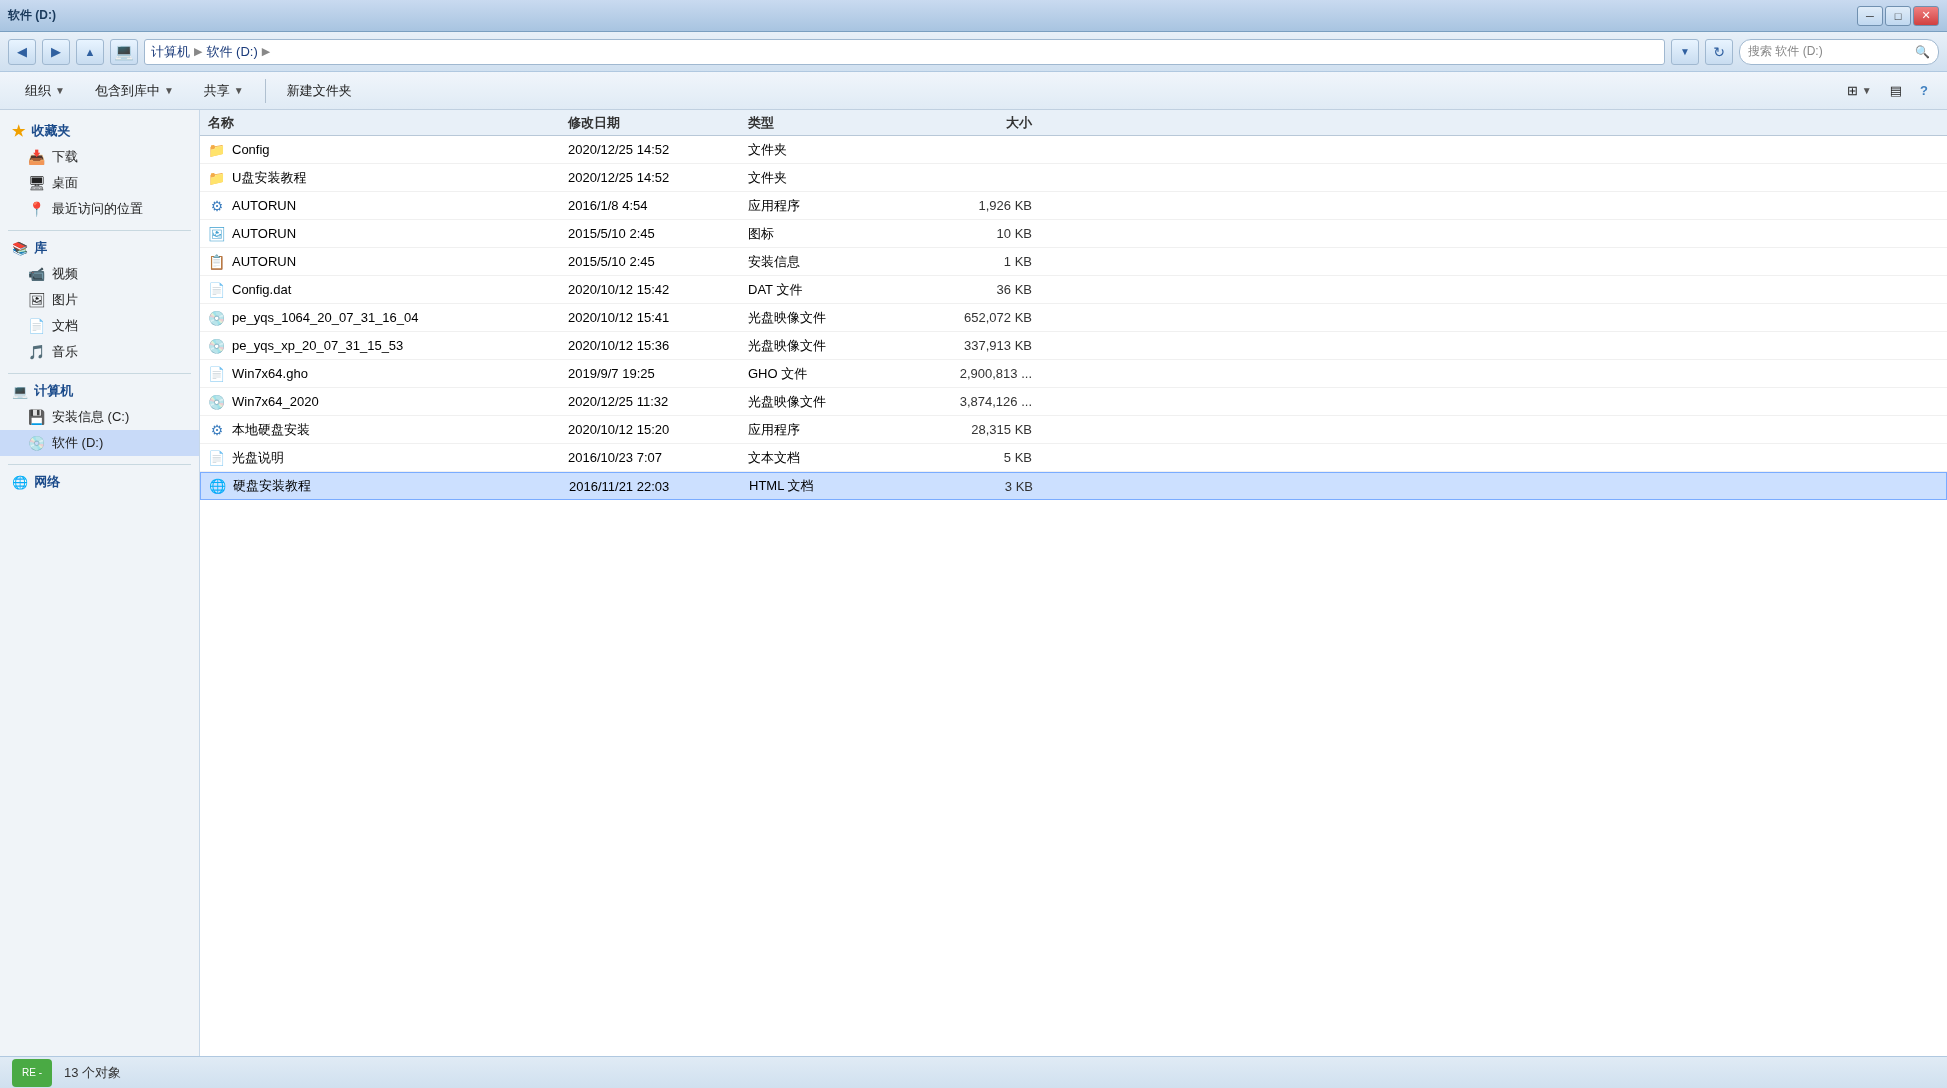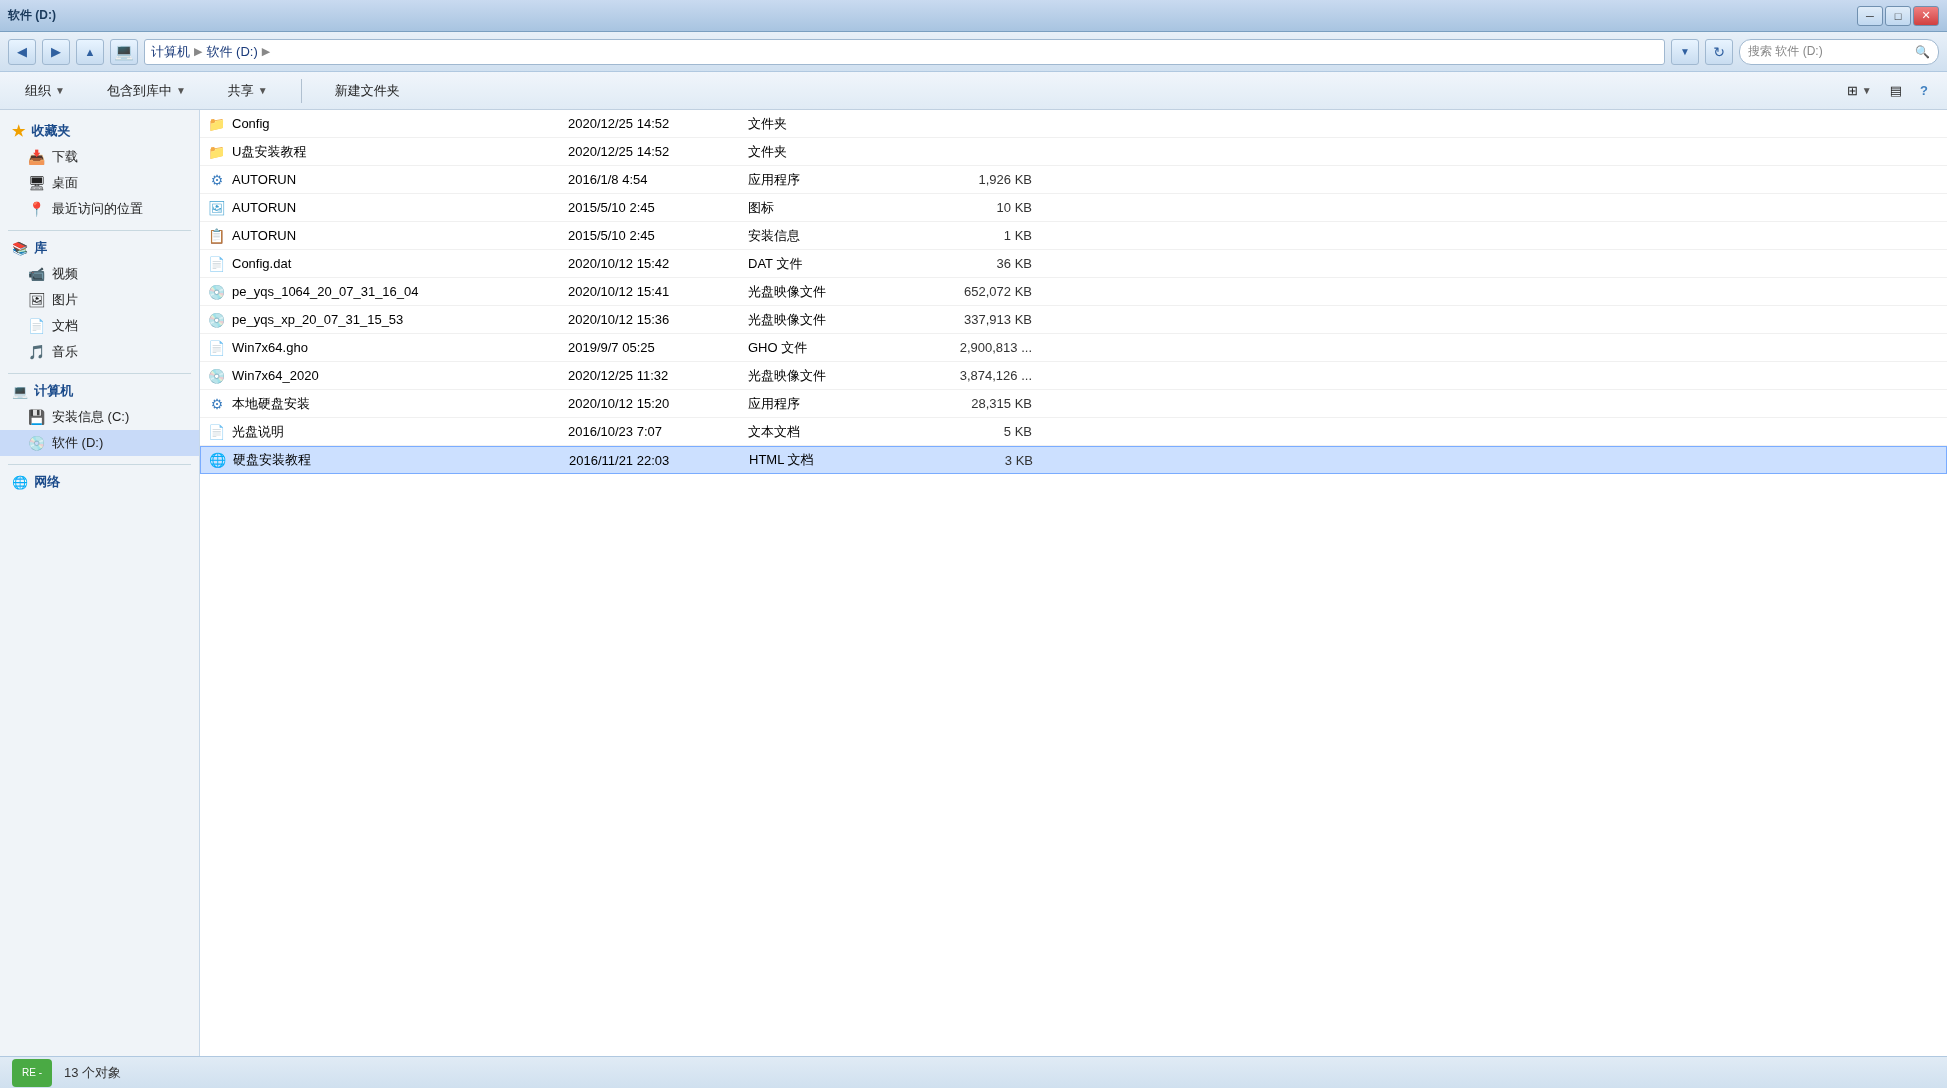--- a/index.html
+++ b/index.html
@@ -114,21 +114,21 @@
       font-size: 12px;
     }
 
     
     .toolbar {
       height: 38px;
       background: linear-gradient(to bottom, #f0f5fb, #e0ebf5);
       display: flex;
       align-items: center;
       padding: 16px 12px;
-      gap: 16px;
+      gap: 4px;
       border-bottom: 1px solid #c0d0e0;
     }
     .toolbar-btn {
       height: 28px;
       padding: 0 12px;
       border: 1px solid transparent;
       border-radius: 3px;
       background: transparent;
       cursor: pointer;
       display: flex;
@@ -419,20 +419,26 @@
     <div class="sidebar-section">
       <div class="sidebar-header">
         <span>🌐</span>
         <span>网络</span>
       </div>
     </div>
   </div>
 
   <div class="file-area">
 
+    <div class="file-list-header">
+      <div class="col-name">名称</div>
+      <div class="col-date">修改日期</div>
+      <div class="col-type">类型</div>
+      <div class="col-size">大小</div>
+    </div>
 
     <div class="file-list-body" id="file-list-body">
     <div class="file-row">
       <div class="col-name">
         <span class="file-icon" style="color:#e8b040">📁</span>
         <span>Config</span>
       </div>
       <div class="col-date">2020/12/25 14:52</div>
       <div class="col-type">文件夹</div>
       <div class="col-size"></div>
@@ -498,21 +504,21 @@
       </div>
       <div class="col-date">2020/10/12 15:36</div>
       <div class="col-type">光盘映像文件</div>
       <div class="col-size">337,913 KB</div>
     </div>
         <div class="file-row">
       <div class="col-name">
         <span class="file-icon" style="color:#c0c0c0">📄</span>
         <span>Win7x64.gho</span>
       </div>
-      <div class="col-date">2019/9/7 05:25</div>
+      <div class="col-date">2019/9/7 19:25</div>
       <div class="col-type">GHO 文件</div>
       <div class="col-size">2,900,813 ...</div>
     </div>
         <div class="file-row">
       <div class="col-name">
         <span class="file-icon" style="color:#8040c0">💿</span>
         <span>Win7x64_2020</span>
       </div>
       <div class="col-date">2020/12/25 11:32</div>
       <div class="col-type">光盘映像文件</div>

